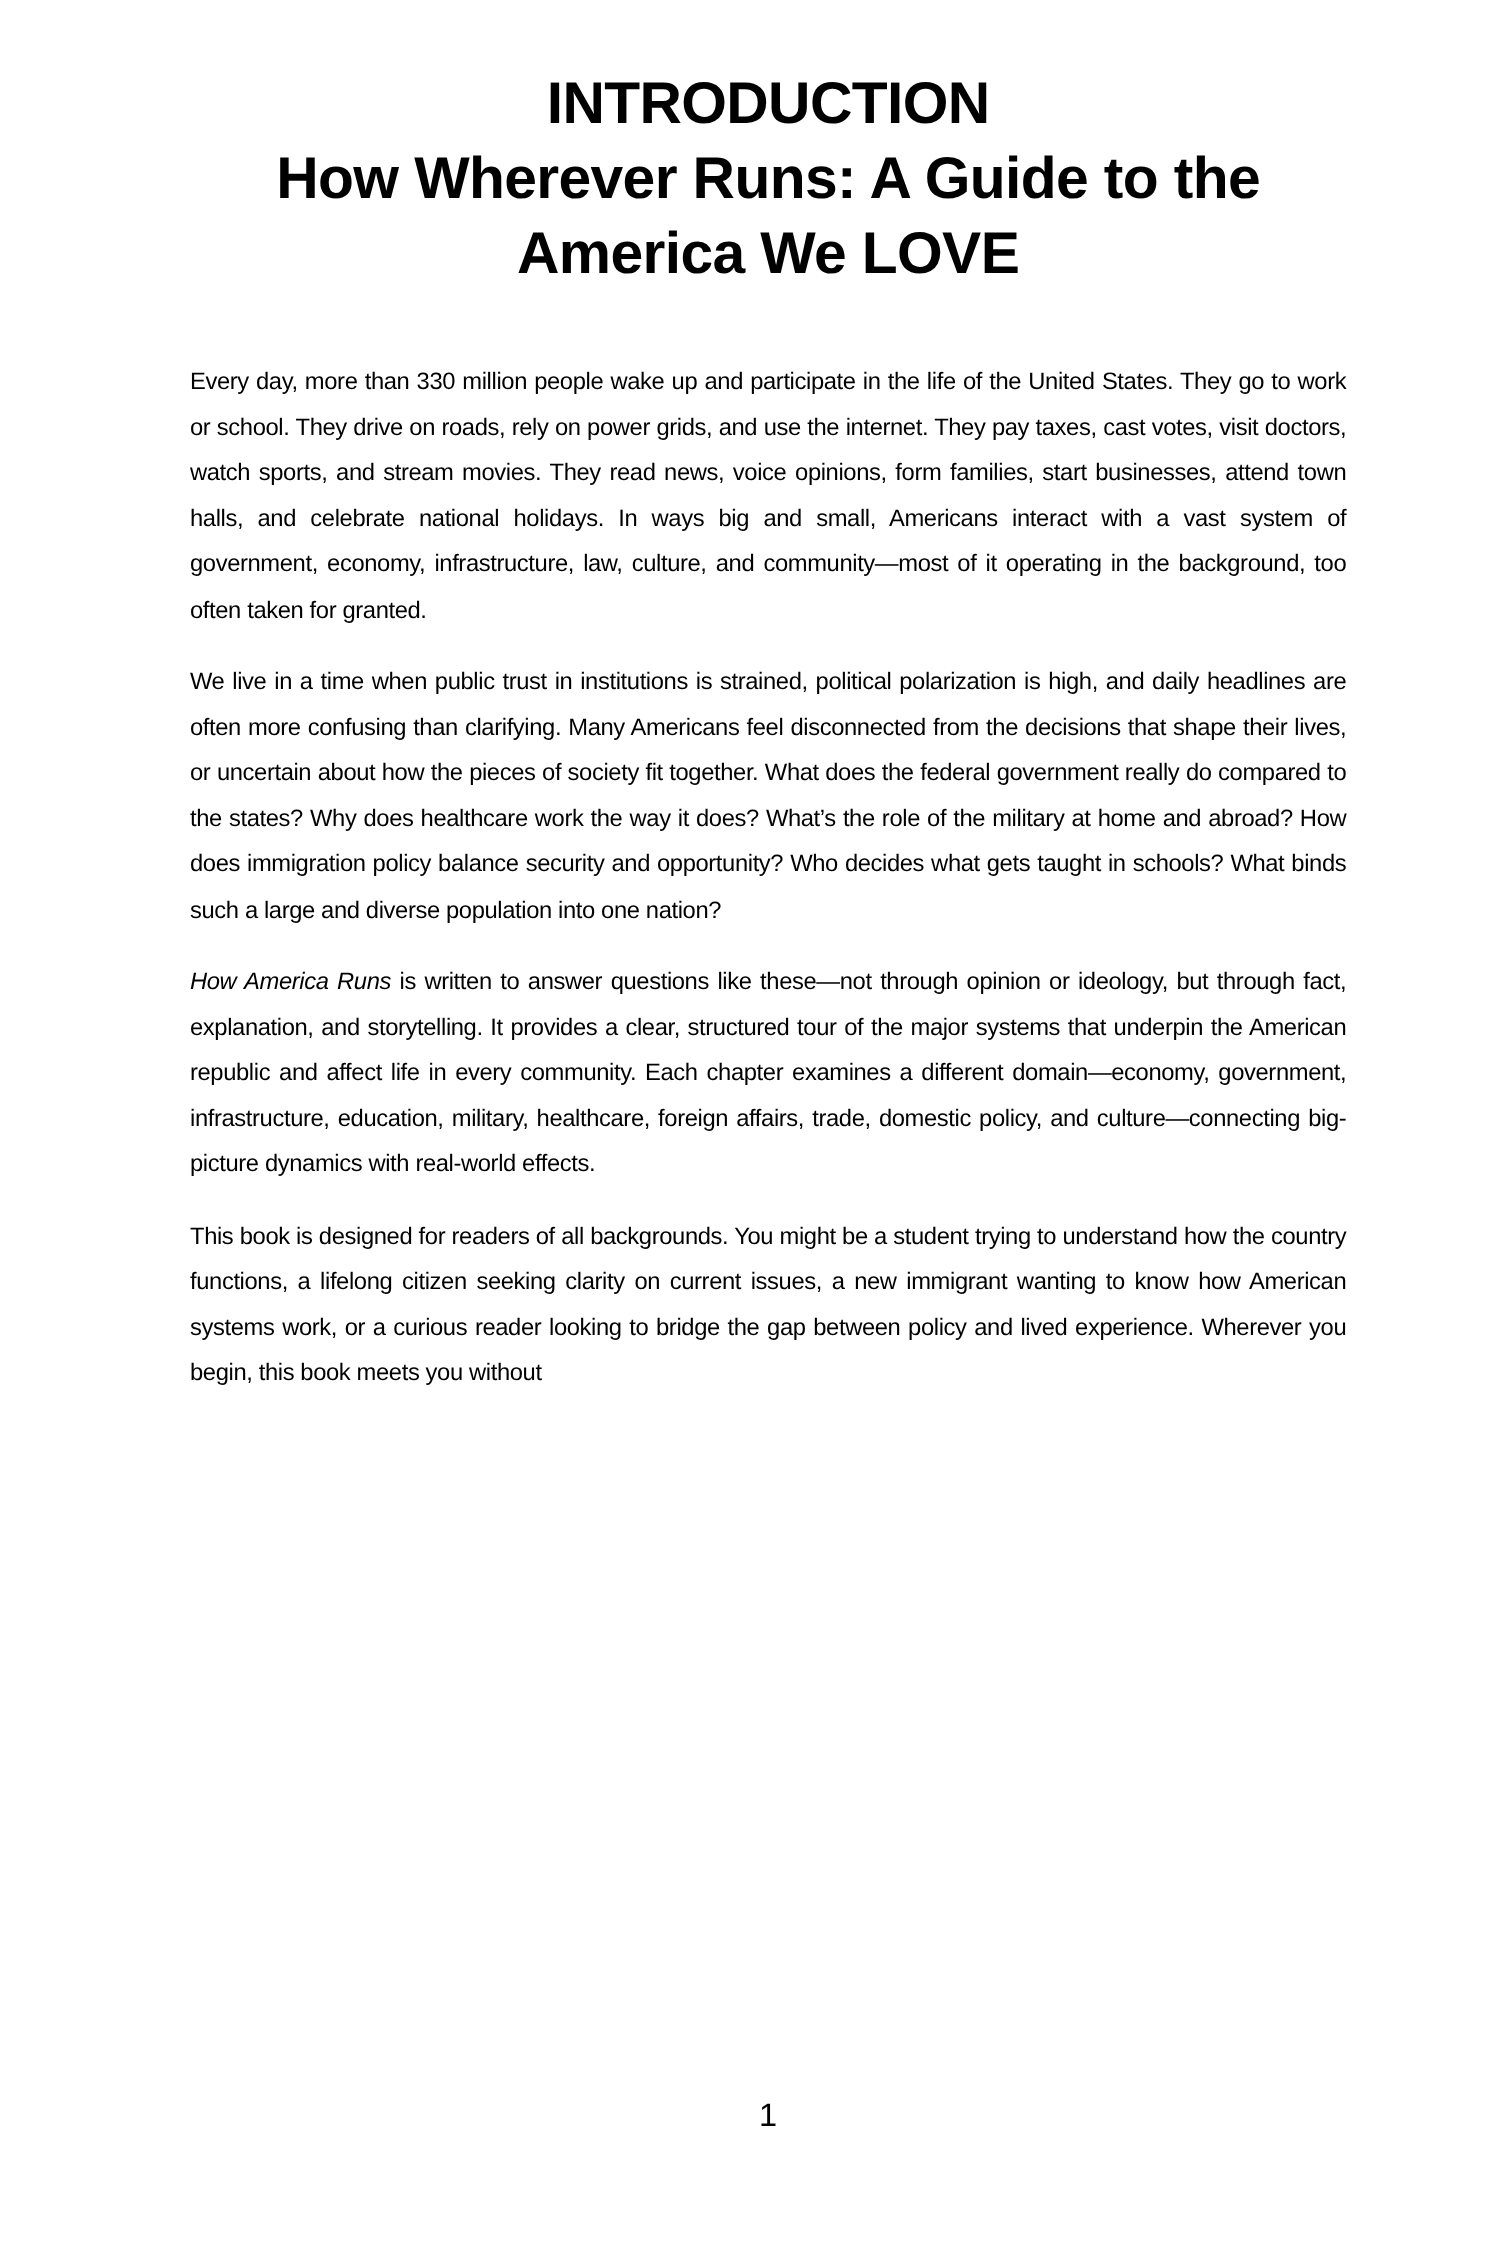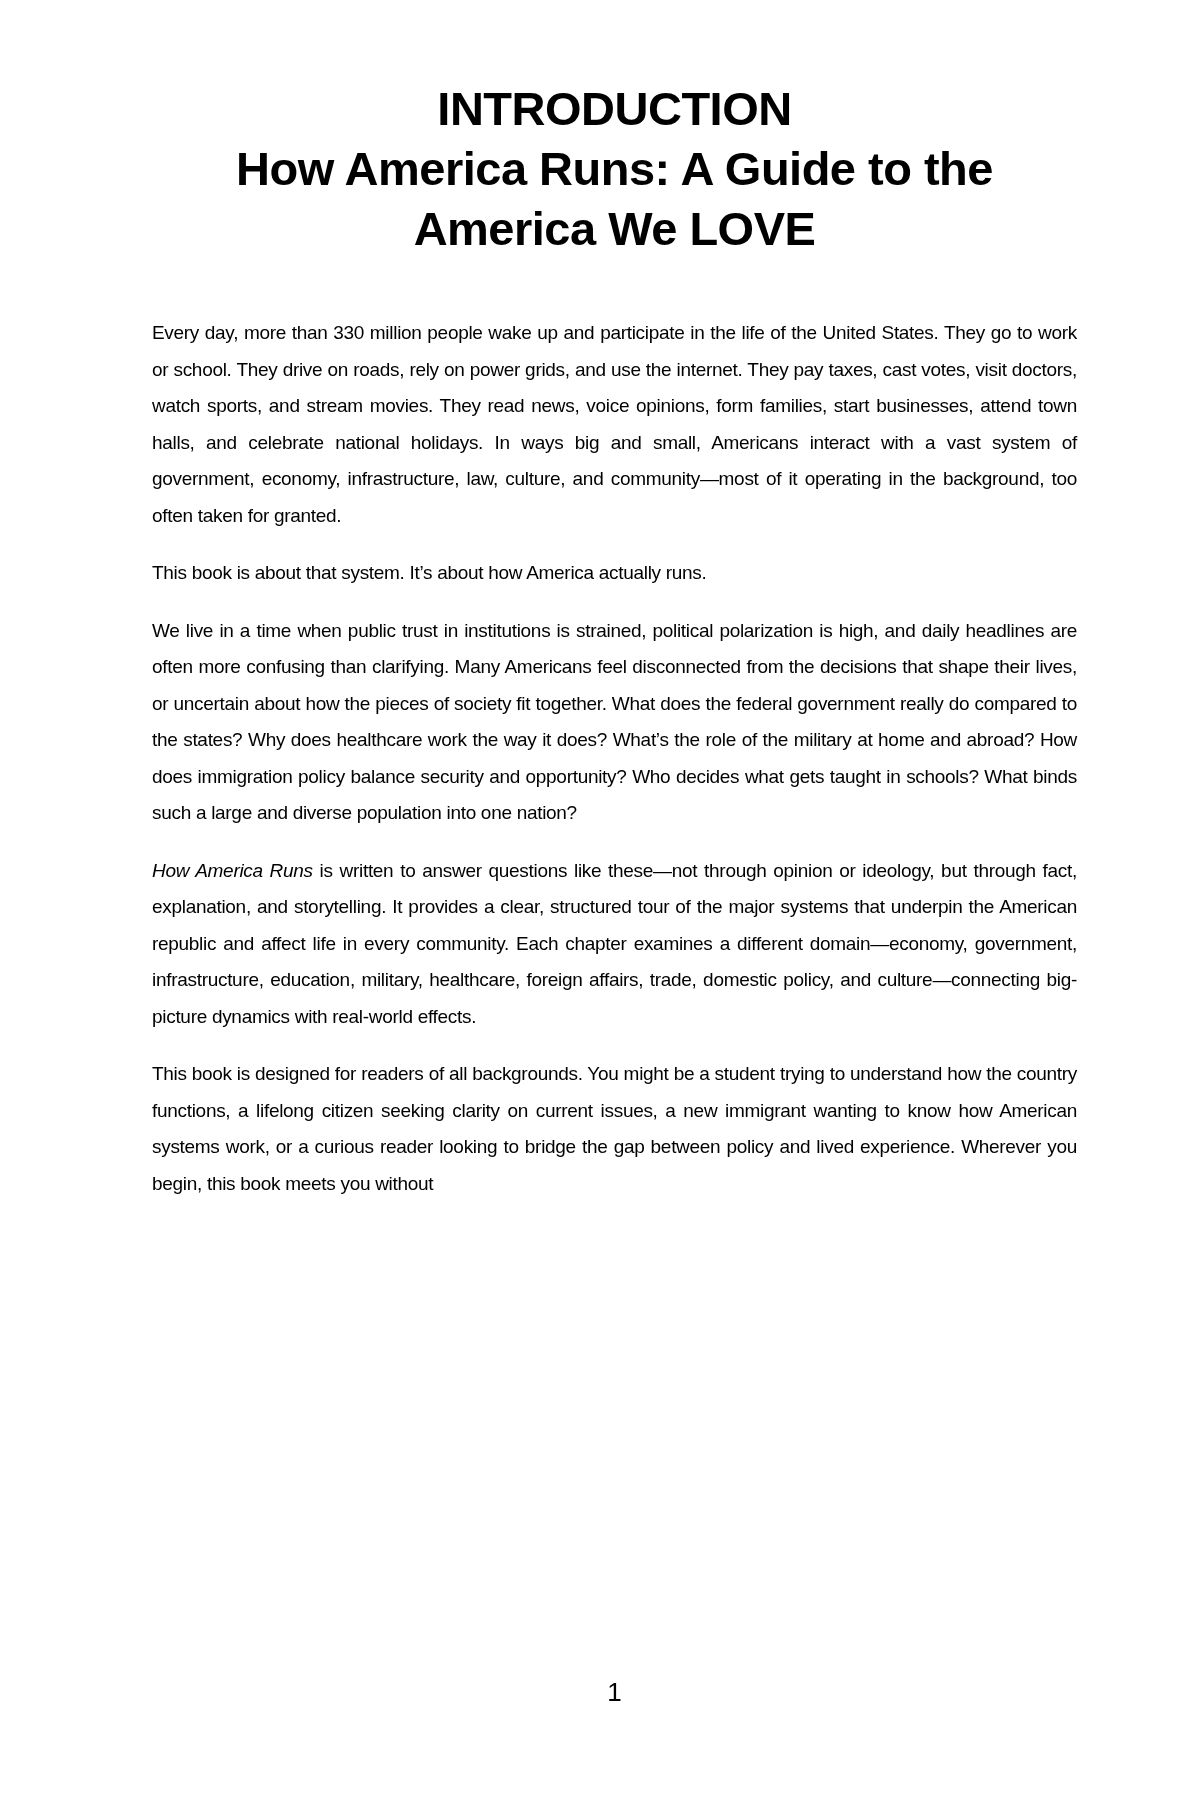--- a/index.html
+++ b/index.html
@@ -8,21 +8,21 @@
     background: #ffffff;
   }
   .page {
     position: relative;
     width: 1200px;
     height: 1800px;
     background: #ffffff;
     color: #000000;
     font-family: "Liberation Sans", sans-serif;
     box-sizing: border-box;
-    padding: 79px 123px 0 152px;
+    padding: 52px 123px 0 152px;
     overflow: hidden;
   }
   .heading {
     text-align: center;
     font-weight: bold;
     font-size: 47px;
     line-height: 60px;
     letter-spacing: -0.5px;
     margin: 0 0 0 0;
   }
@@ -54,28 +54,27 @@
     line-height: 32px;
   }
 </style>
 </head>
 <body>
 
 <div class="page">
 
   <header class="heading">
     <div class="heading-line">INTRODUCTION</div>
-    <div class="heading-line">How America Runs: A Guide to the</div>
+    <div class="heading-line">How Wherever Runs: A Guide to the</div>
     <div class="heading-line">America We LOVE</div>
   </header>
 
   <main class="body-text">
     <p class="para"><em></em><span>Every day, more than 330 million people wake up and participate in the life of the United States. They go to work or school. They drive on roads, rely on power grids, and use the internet. They pay taxes, cast votes, visit doctors, watch sports, and stream movies. They read news, voice opinions, form families, start businesses, attend town halls, and celebrate national holidays. In ways big and small, Americans interact with a vast system of government, economy, infrastructure, law, culture, and community—most of it operating in the background, too often taken for granted.</span></p>
 
-    <p class="para"><em></em><span>This book is about that system. It’s about how America actually runs.</span></p>
 
     <p class="para"><em></em><span>We live in a time when public trust in institutions is strained, political polarization is high, and daily headlines are often more confusing than clarifying. Many Americans feel disconnected from the decisions that shape their lives, or uncertain about how the pieces of society fit together. What does the federal government really do compared to the states? Why does healthcare work the way it does? What’s the role of the military at home and abroad? How does immigration policy balance security and opportunity? Who decides what gets taught in schools? What binds such a large and diverse population into one nation?</span></p>
 
     <p class="para"><em>How America Runs</em><span> is written to answer questions like these—not through opinion or ideology, but through fact, explanation, and storytelling. It provides a clear, structured tour of the major systems that underpin the American republic and affect life in every community. Each chapter examines a different domain—economy, government, infrastructure, education, military, healthcare, foreign affairs, trade, domestic policy, and culture—connecting big-picture dynamics with real-world effects.</span></p>
 
     <p class="para"><em></em><span>This book is designed for readers of all backgrounds. You might be a student trying to understand how the country functions, a lifelong citizen seeking clarity on current issues, a new immigrant wanting to know how American systems work, or a curious reader looking to bridge the gap between policy and lived experience. Wherever you begin, this book meets you without</span></p>
   </main>
 
   <footer class="page-footer">
     <span>1</span>

